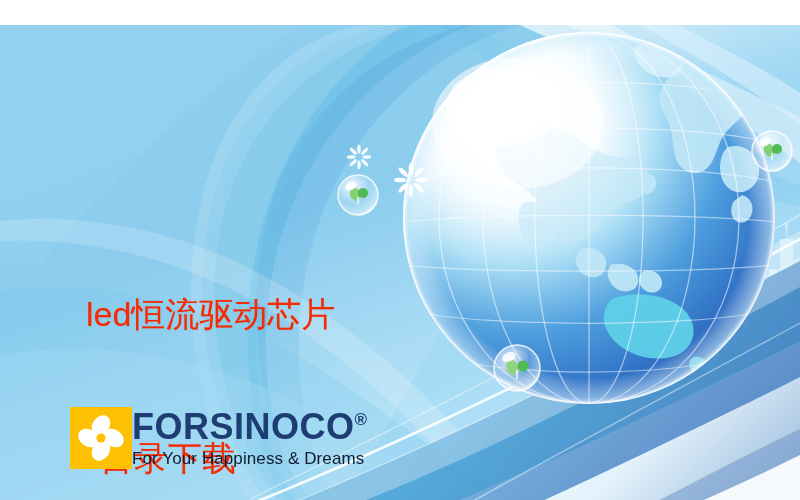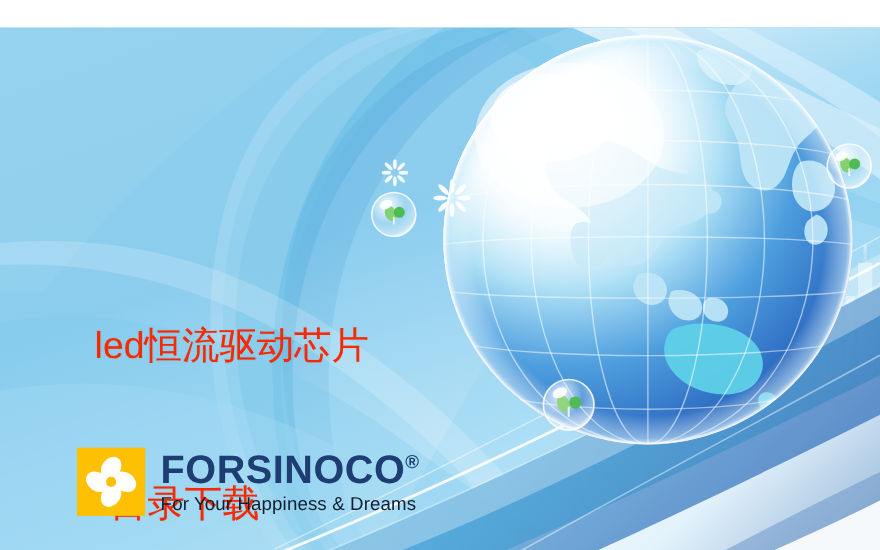--- a/index.html
+++ b/index.html
@@ -46,21 +46,21 @@
     white-space:pre;
     text-shadow:0 0 1px rgba(245,42,0,.35);
   }
   #headline .l1{display:block;}
   #headline .l2{display:block;padding-left:14px;}
 
   
   #logo{
     position:absolute;
     left:70px;top:382px;
-    display:flex;align-items:center;gap:14px;
+    display:flex;align-items:center;
   }
   #logo-mark{
     width:62px;height:62px;
     background:#fdc003;
     position:relative;flex:0 0 auto;
   }
   #logo-mark svg{position:absolute;top:0;left:0;width:62px;height:62px;}
   #logo-text{display:flex;flex-direction:column;line-height:1;}
   #brand{
     font-size:36px;

